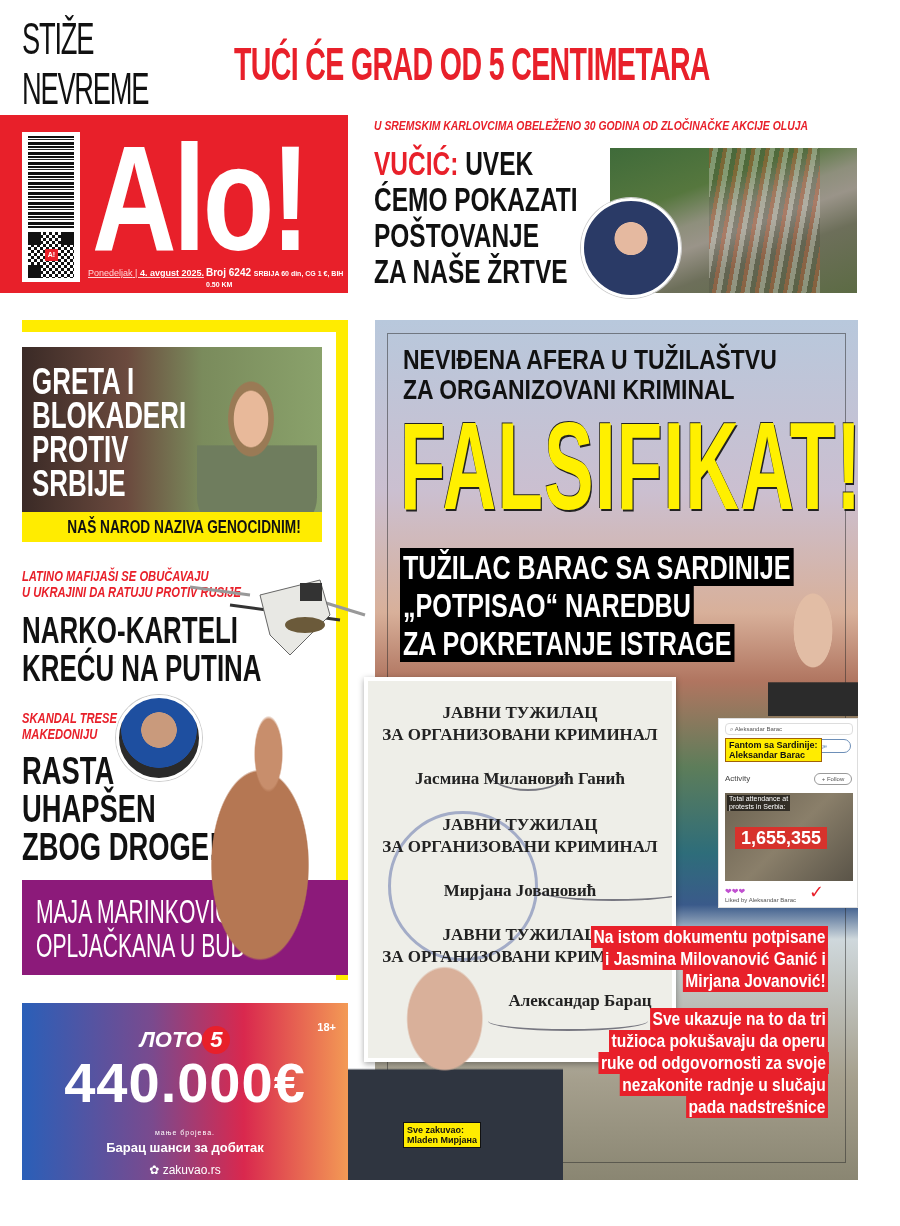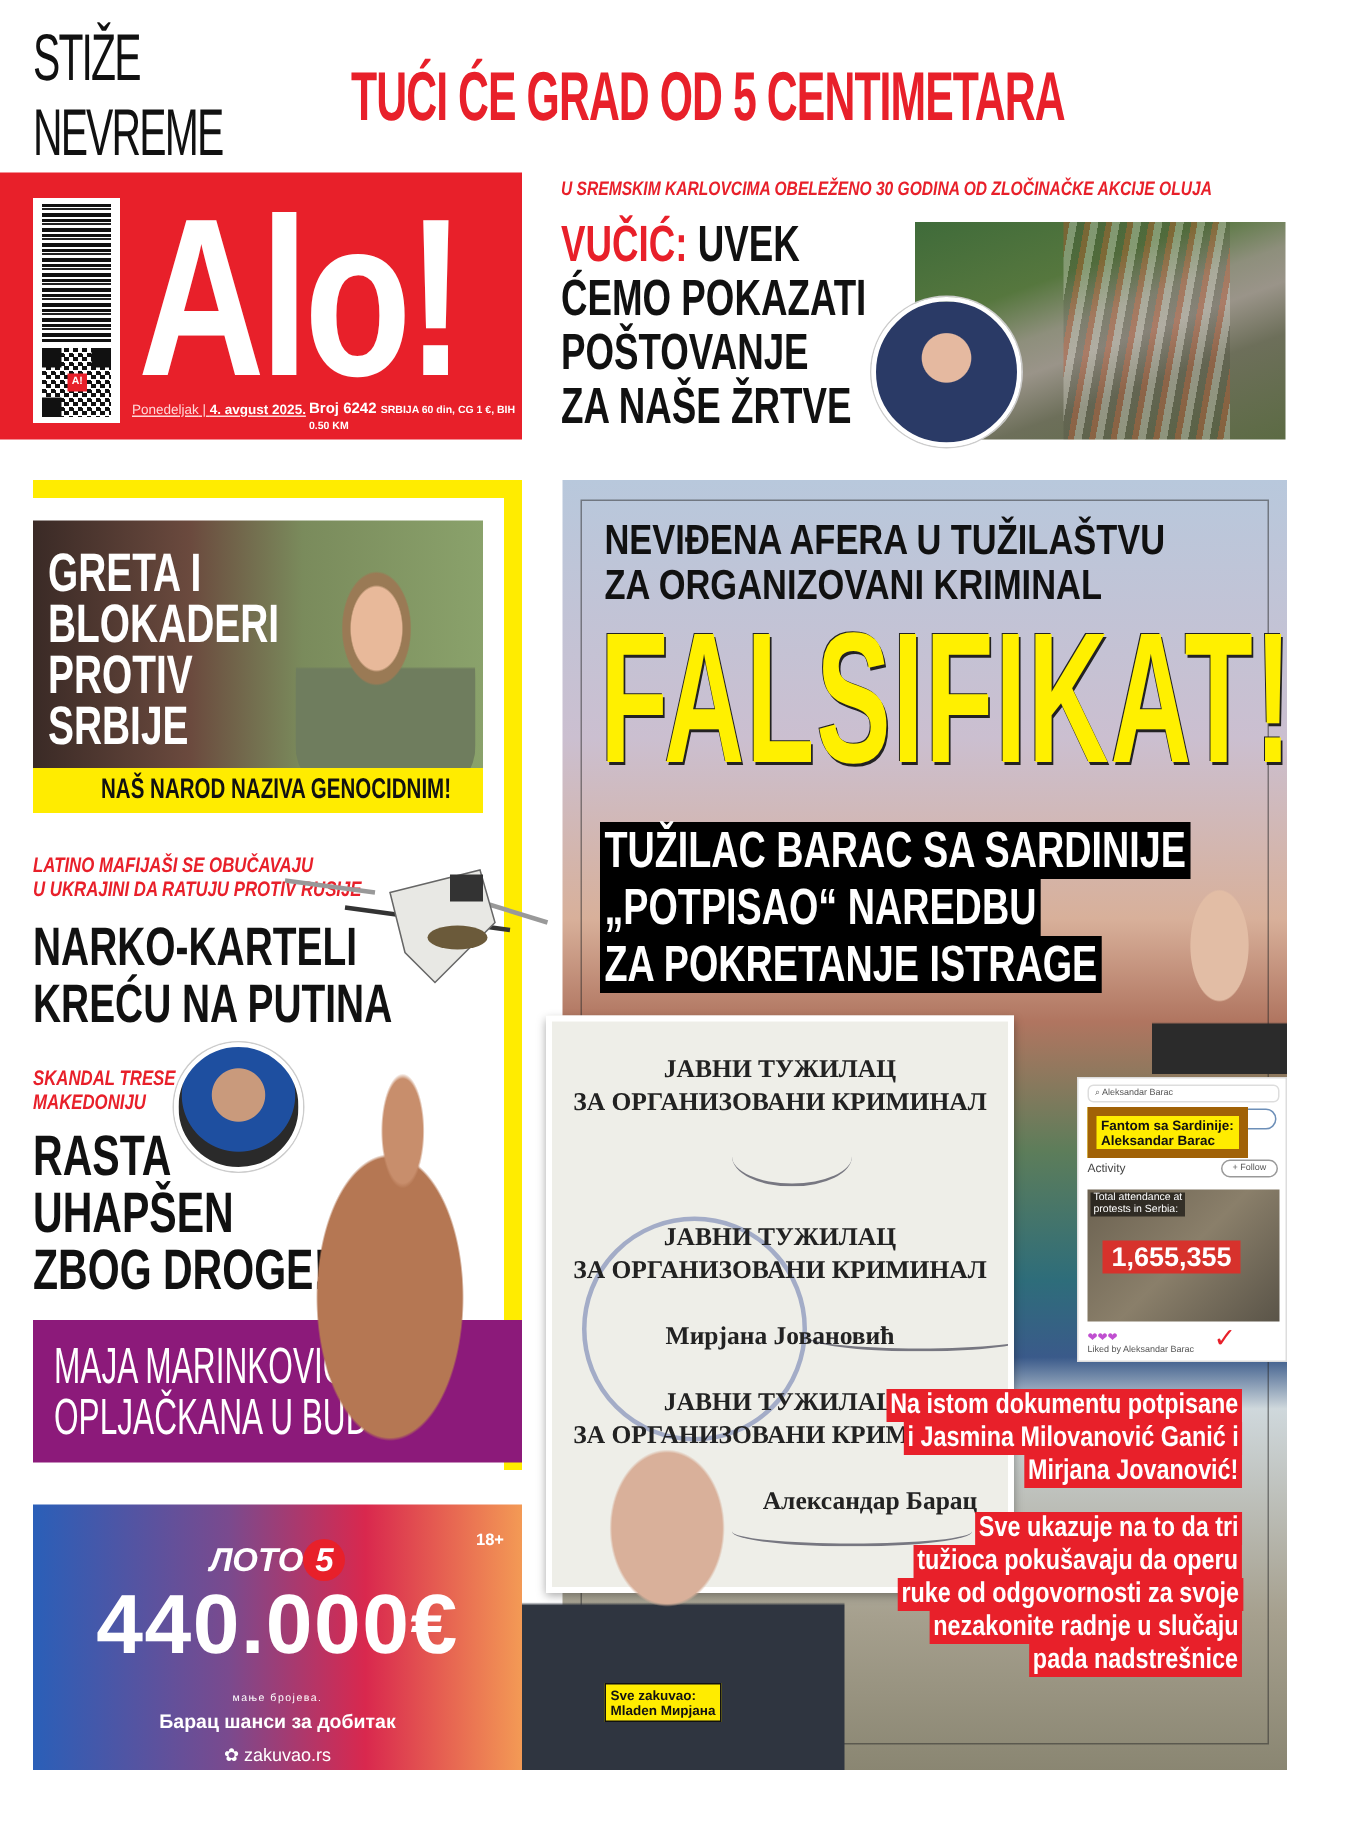--- a/index.html
+++ b/index.html
@@ -89,21 +89,21 @@
 
   .doc { left: 364px; top: 677px; width: 312px; height: 385px; background: #eeeee8; border: 4px solid #fff; box-shadow: 0 2px 6px rgba(0,0,0,.35); font-family: "Liberation Serif", serif; color: #222; text-align: center; overflow: hidden; }
   .doc p { font-weight: 700; font-size: 17px; line-height: 20px; white-space: nowrap; }
   .doc .t1 { position: absolute; left: 0; width: 100%; }
   .stamp { left: 20px; top: 130px; width: 150px; height: 150px; border-radius: 50%; border: 3px solid rgba(70,90,160,.45); }
   .sig { position: absolute; border-bottom: 2px solid rgba(40,40,60,.6); border-radius: 50%; }
 
   .social { left: 718px; top: 718px; width: 140px; height: 190px; background: #fff; border: 1px solid #ddd; font-size: 6px; color: #555; }
   .social-search { left: 6px; top: 4px; width: 128px; height: 12px; border: 1px solid #ddd; border-radius: 4px; padding-left: 4px; line-height: 11px; }
   .social-msg { left: 60px; top: 20px; width: 72px; height: 14px; border: 1px solid #6d8fb8; border-radius: 8px; text-align: center; line-height: 13px; color: #6d8fb8; }
-  .fantom { left: 6px; top: 19px; background: #ffec00; border: 6px solid #a16207; color: #111; font-weight: 900; font-size: 9px; line-height: 10px; padding: 1px 3px; white-space: nowrap; }
+  .fantom { left: 6px; top: 19px; background: #ffec00; border: 1px solid #a16207; color: #111; font-weight: 900; font-size: 9px; line-height: 10px; padding: 1px 3px; white-space: nowrap; }
   .activity { left: 6px; top: 55px; font-size: 8px; color: #444; }
   .follow { left: 95px; top: 54px; width: 38px; height: 12px; border: 1px solid #999; border-radius: 7px; text-align: center; line-height: 11px; }
   .protest-img { left: 6px; top: 74px; width: 128px; height: 88px; background: linear-gradient(135deg, #6b6150, #8a7f6a 50%, #5a5448); }
   .protest-cap { left: 2px; top: 2px; background: rgba(0,0,0,.6); color: #fff; font-size: 7px; line-height: 8px; padding: 0 2px; }
   .protest-num { left: 10px; top: 34px; background: #d7322c; color: #fff; font-weight: 900; font-size: 18px; padding: 0 6px; line-height: 22px; }
   .hearts { left: 6px; top: 168px; color: #c04fd0; font-size: 8px; }
   .liked { left: 6px; top: 178px; font-size: 6px; }
   .check { left: 90px; top: 162px; color: #e8202a; font-size: 18px; }
 
   .nenadic-photo { left: 348px; top: 965px; width: 215px; height: 215px;
@@ -222,20 +222,21 @@
 <div class="abs barac-head">
   <span class="line">TUŽILAC BARAC SA SARDINIJE</span>
   <span class="line">„POTPISAO“ NAREDBU</span>
   <span class="line">ZA POKRETANJE ISTRAGE</span>
 </div>
 
 <div class="abs doc">
   <div class="abs stamp"></div>
   <p class="t1" style="top:22px">ЈАВНИ ТУЖИЛАЦ</p>
   <p class="t1" style="top:44px">ЗА ОРГАНИЗОВАНИ КРИМИНАЛ</p>
+  <p class="t1" style="top:88px">Јасмина Милановић Ганић</p>
   <p class="t1" style="top:134px">ЈАВНИ ТУЖИЛАЦ</p>
   <p class="t1" style="top:156px">ЗА ОРГАНИЗОВАНИ КРИМИНАЛ</p>
   <p class="t1" style="top:200px">Мирјана Јовановић</p>
   <p class="t1" style="top:244px">ЈАВНИ ТУЖИЛАЦ</p>
   <p class="t1" style="top:266px">ЗА ОРГАНИЗОВАНИ КРИМИНАЛ</p>
   <p class="t1" style="top:310px;left:60px">Александар Барац</p>
   <div class="sig" style="left:120px;top:70px;width:80px;height:40px"></div>
   <div class="sig" style="left:170px;top:200px;width:150px;height:20px"></div>
   <div class="sig" style="left:120px;top:330px;width:160px;height:20px"></div>
 </div>

